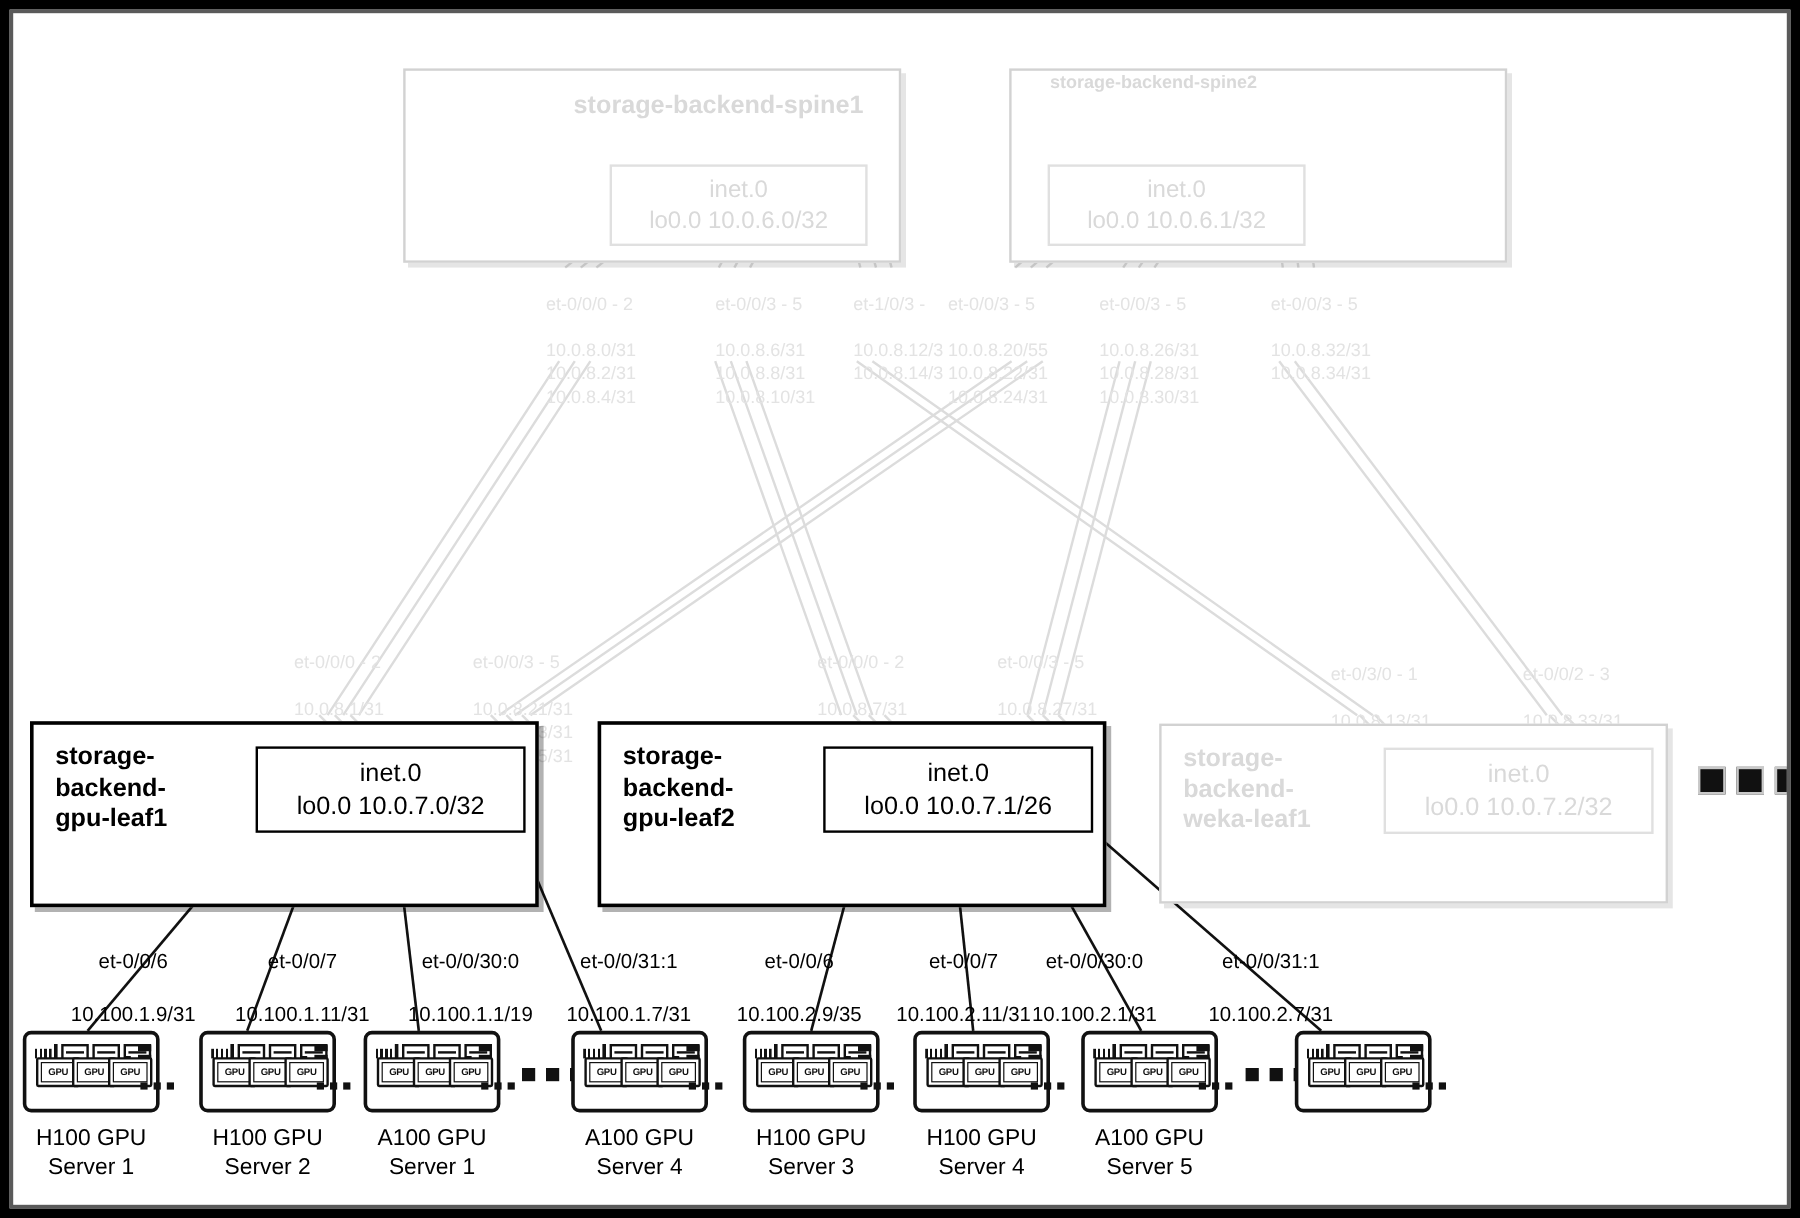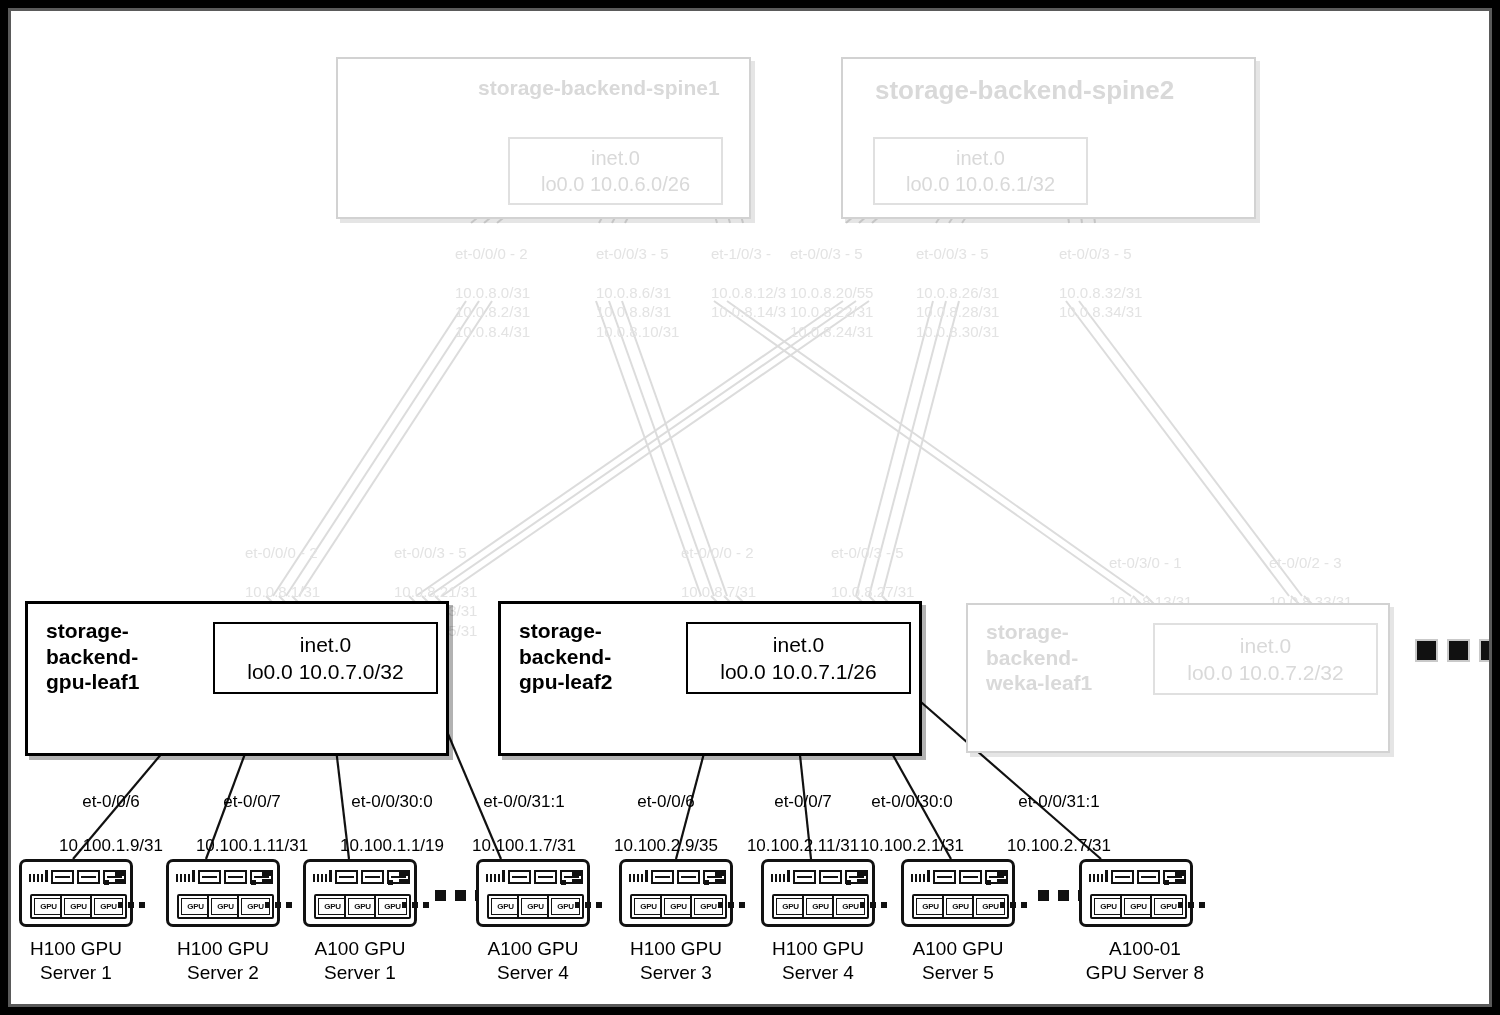--- a/index.html
+++ b/index.html
@@ -100,21 +100,21 @@
   .srv .tick{
     position:absolute;top:2px;width:3px;height:12px;background:#111;
   }
   .srv .dot2{
     position:absolute;width:5px;height:5px;background:#111;
   }
   .srv .dash{
     position:absolute;width:11px;height:5px;background:#111;
   }
   .srv .gpu{
-    position:absolute;bottom:5px;width:37px;height:25px;
+    position:absolute;bottom:18px;width:37px;height:25px;
     border:2px solid #111;box-sizing:border-box;
     border-radius:2px;background:#fff;
     font-size:8px;font-weight:bold;color:#111;
     display:flex;align-items:center;justify-content:center;
     letter-spacing:-0.3px;
   }
   .srv .gpu:before{
     content:"";position:absolute;left:2px;top:2px;right:2px;bottom:2px;
     border:1px solid #111;
   }
@@ -220,26 +220,26 @@
         <path d="M 782,678 L 800,848"></path>
         <path d="M 845,678 L 940,848"></path>
         <path d="M 895,678 L 1090,848"></path>
       </g>
     </svg>
 
     <div class="node faded" style="left:325px;top:46px;width:415px;height:162px;text-decoration:underline;">
       <div class="node-title" style="left:140px;top:16px;font-size:21px;">storage-backend-spine1</div>
       <div class="rib" style="left:170px;top:78px;width:215px;height:68px;font-size:20px;">
         <div>inet.0</div>
-        <div>lo0.0 10.0.6.0/26</div>
+        <div>lo0.0 10.0.6.0/32</div>
       </div>
     </div>
 
     <div class="node faded" style="left:830px;top:46px;width:415px;height:162px;">
-      <div class="node-title" style="left:32px;top:16px;font-size:26px;">storage-backend-spine2</div>
+      <div class="node-title" style="left:32px;top:1px;font-size:15px;">storage-backend-spine2</div>
       <div class="rib" style="left:30px;top:78px;width:215px;height:68px;font-size:20px;">
         <div>inet.0</div>
         <div>lo0.0 10.0.6.1/32</div>
       </div>
     </div>
 
     <div class="lbl" style="left:444px;top:213px;">
       <div>et-0/0/0 - 2</div>
       <div>10.0.8.0/31
 10.0.8.2/31
@@ -612,17 +612,15 @@
         </div>
       <div class="gpu" style="left:68px;">
           <span>GPU</span>
         </div>
       <div class="gdots" style="left:95px;">
           <i></i>
           <i></i>
           <i></i>
         </div>
     </div>
-    <div class="srv-cap" style="left:1048px;top:926px;width:172px;">A100-01
-GPU Server 8</div>
 
   </div>
 </div>
 
 </body></html>

